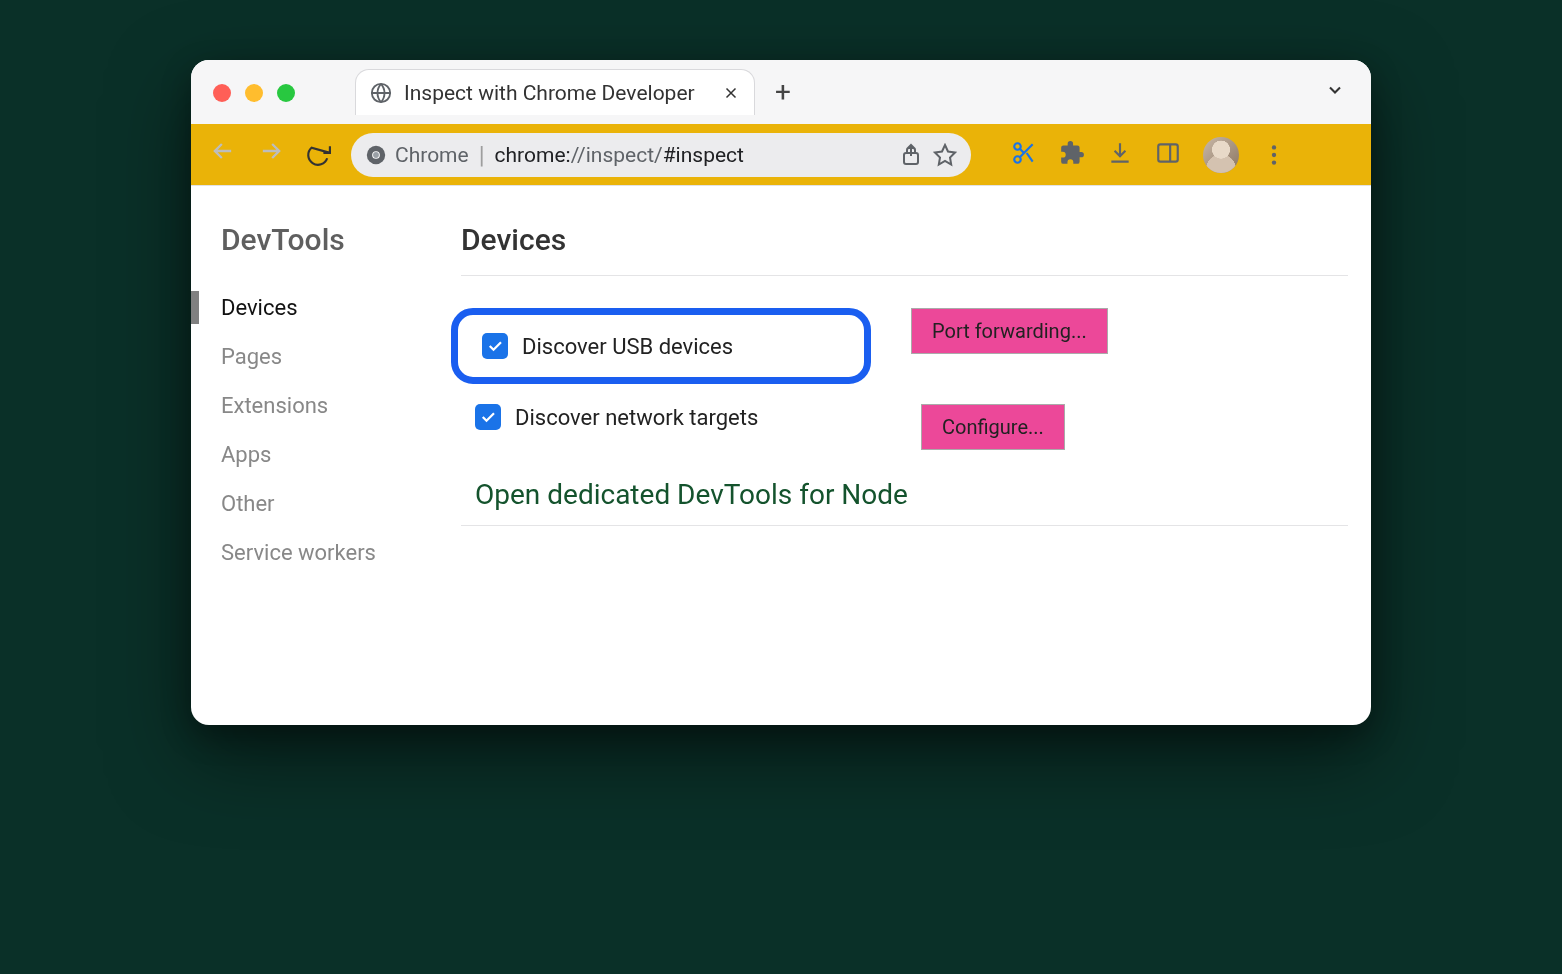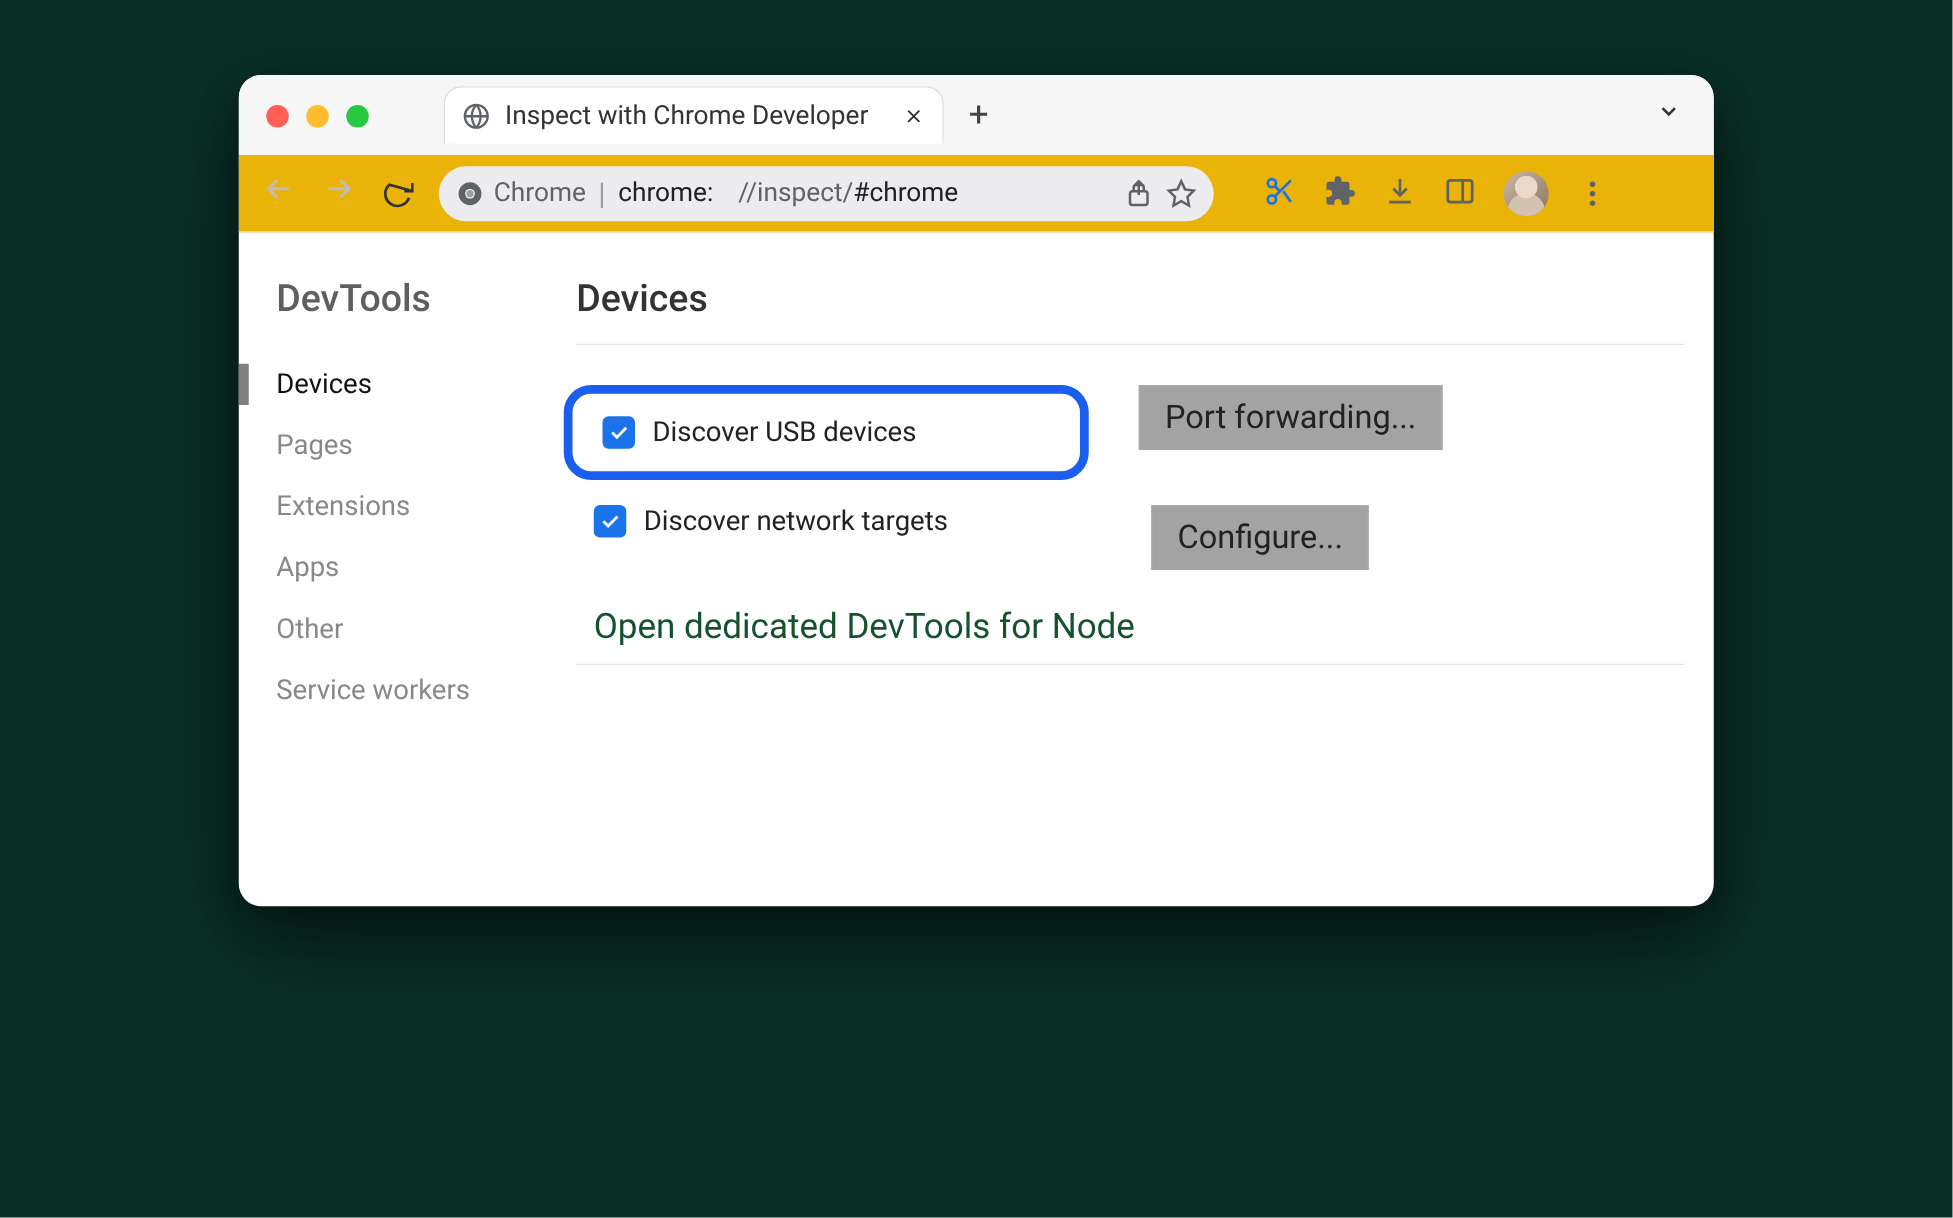--- a/index.html
+++ b/index.html
@@ -86,21 +86,21 @@
     align-items: center;
     padding: 0 14px;
     gap: 10px;
     font-size: 21px;
     color: #333;
   }
   .omnibox .chip { display: flex; align-items: center; gap: 8px; color: #5f6368; }
   .omnibox .chip svg { width: 22px; height: 22px; }
   .omnibox .divider { color: #9e9e9e; font-size: 24px; }
   .omnibox .url { color: #202124; }
-  .omnibox .url .path { color: #5f6368; margin-left: 20px; }
+  .omnibox .url .path { color: #5f6368; }
   .omnibox .spacer { flex: 1; }
   .omnibox .omni-icon { color: #5f6368; width: 24px; height: 24px; cursor: pointer; }
   .toolbar-icons { display: flex; align-items: center; gap: 22px; margin-left: 20px; }
   .toolbar-icons svg { width: 26px; height: 26px; color: #5f6368; cursor: pointer; }
   .avatar { width: 36px; height: 36px; border-radius: 50%; background: linear-gradient(135deg,#c9b8a8,#8a7560); cursor: pointer; position: relative; overflow: hidden; }
   .avatar::after{content:"";position:absolute;inset:0;background: radial-gradient(circle at 50% 35%, #e8d9c8 30%, transparent 31%), radial-gradient(circle at 50% 90%, #d4c2b0 40%, transparent 41%);}
   .menu-dots { width: 26px; height: 26px; color: #5f6368; cursor: pointer; }
   .content {
     flex: 1;
     display: flex;
@@ -146,24 +146,24 @@
     width: 26px; height: 26px;
     border-radius: 5px;
     background: #1a73e8;
     display: flex; align-items: center; justify-content: center;
     cursor: pointer;
     flex-shrink: 0;
   }
   .checkbox svg { width: 18px; height: 18px; color: #fff; stroke: #fff; stroke-width: 3; }
   .check-label { font-size: 22px; color: #222; }
   .btn {
-    background: #a3a3a3;
+    background: #ec4899;
     border: 1px solid #aaa;
     padding: 10px 20px;
-    font-size: 26px;
+    font-size: 20px;
     color: #222;
     cursor: pointer;
     font-family: inherit;
   }
   .link { color: #14532d; font-size: 28px; cursor: pointer; padding: 18px 0 4px; display: inline-block; }
 </style>
 </head>
 <body>
 
 <div class="window">
@@ -218,21 +218,21 @@
     <div class="omnibox">
       <span class="chip">
         <svg viewBox="0 0 24 24">
             <circle cx="12" cy="12" r="10" fill="#5f6368"></circle>
             <circle cx="12" cy="12" r="4.2" fill="#fff"></circle>
             <circle cx="12" cy="12" r="3.2" fill="#9aa0a6"></circle>
           </svg>
         <span>Chrome</span>
       </span>
       <span class="divider">|</span>
-      <span class="url"><span style="color:#202124">chrome:</span><span class="path">//inspect/</span><span style="color:#202124">#chrome</span></span>
+      <span class="url"><span style="color:#202124">chrome:</span><span class="path">//inspect/</span><span style="color:#202124">#inspect</span></span>
       <span class="spacer"></span>
       <span class="omni-icon">
         <svg viewBox="0 0 24 24" fill="none" stroke="currentColor" stroke-width="2">
             <path d="M8 10V7a2 2 0 012-2h4a2 2 0 012 2v3M12 3v10M8 6l4-4 4 4"></path>
             <rect x="5" y="10" width="14" height="11" rx="2"></rect>
           </svg>
       </span>
       <span class="omni-icon">
         <svg viewBox="0 0 24 24" fill="none" stroke="currentColor" stroke-width="2">
             <path d="M12 2l3 6.5 7 1-5 5 1.2 7L12 18l-6.2 3.5L7 14.5 2 9.5l7-1z"></path>

